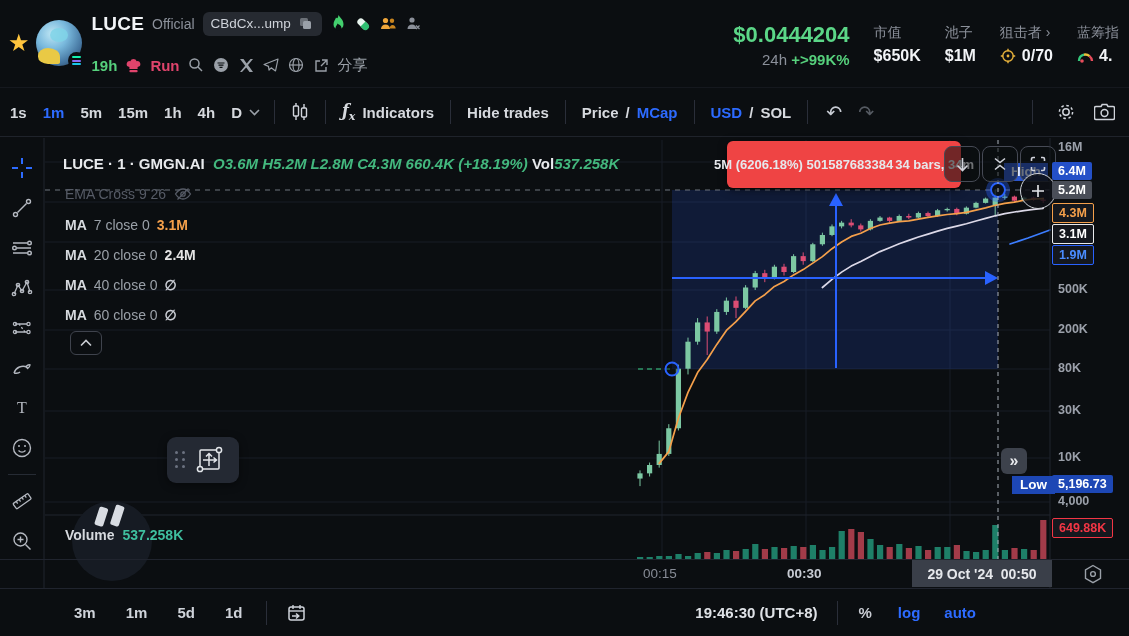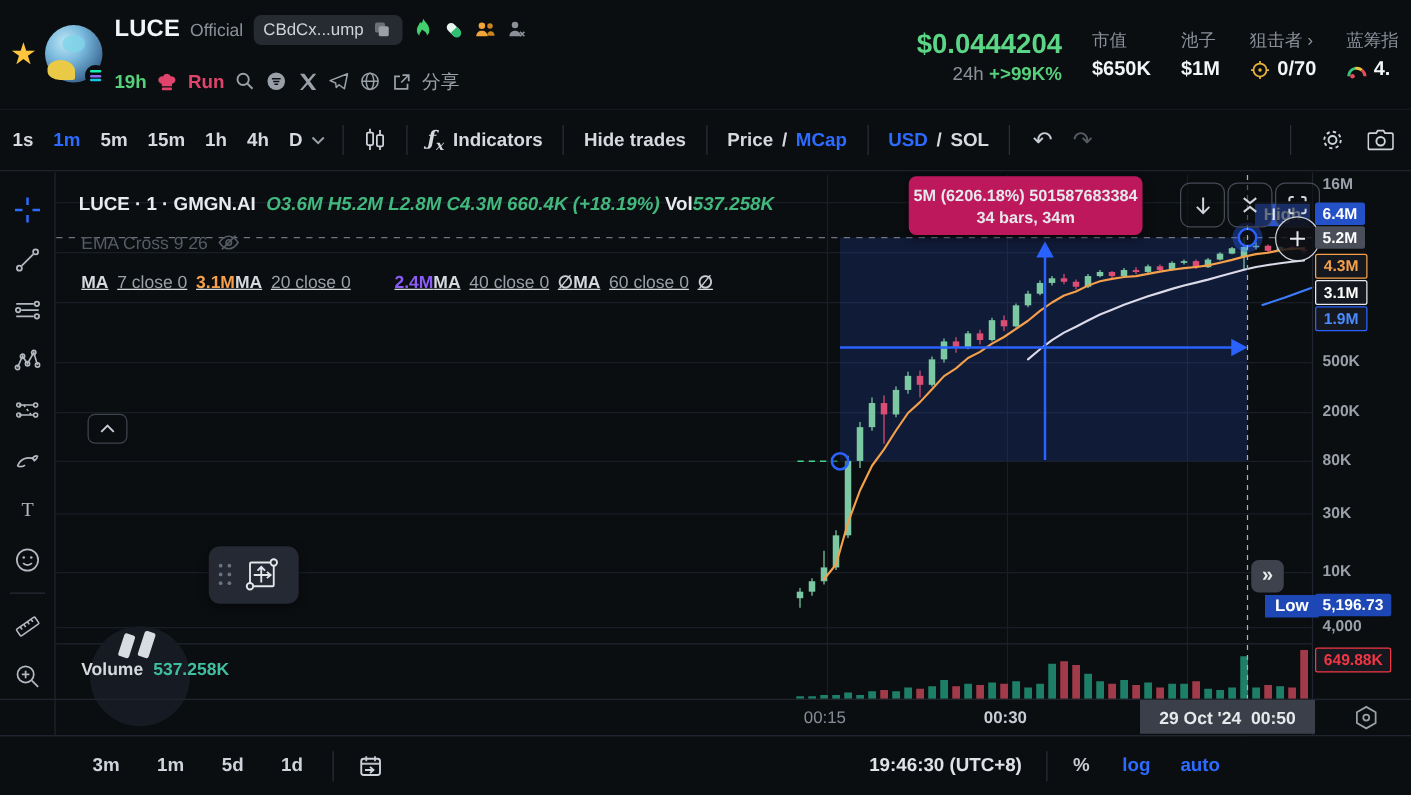--- a/index.html
+++ b/index.html
@@ -60,27 +60,27 @@
   .ltools { position:absolute; left:0; top:138px; width:44px; height:450px; display:flex; flex-direction:column; align-items:center; gap:0; padding-top:10px; }
   .ltool { width:34px; height:40px; display:flex; align-items:center; justify-content:center; cursor:pointer; }
   .ltool-sep { width:28px; height:1px; background:#262b34; margin:6px 0; }
   
   .abs { position:absolute; }
   .legend1 { left:63px; top:155px; font-size:15px; white-space:nowrap; }
   .legend-sym { font-weight:700; color:#e8eaed; }
   .legend-green { color:#43b87e; font-weight:600;font-style:italic; }
   .legend-vol { color:#e8eaed; font-weight:600; }
   .ema-row { left:65px; top:186px; display:flex; align-items:center; gap:8px; color:#565b66; font-size:14px; cursor:pointer; }
-  .ma-rows { left:65px; top:210px; display:flex; flex-direction:row;text-decoration:underline; }
+  .ma-rows { left:65px; top:210px; display:flex; flex-direction:column; }
   .ma-row { height:30px; display:flex; align-items:center; gap:7px; font-size:14px; cursor:pointer; }
   .ma-name { font-weight:700; color:#d6d9de; }
   .ma-params { color:#9aa0a8; }
   .ma-val { font-weight:700; }
   .collapse-btn { left:70px; top:331px; width:32px; height:24px; border:1px solid #3f434d; border-radius:6px; display:flex; align-items:center; justify-content:center; cursor:pointer; }
-  .tooltip { left:727px; top:141px; width:187px; height:47px; background:#be185d; border-radius:6px; box-shadow:0 2px 8px rgba(0,0,0,.5); display:flex; flex-direction:column; align-items:center; justify-content:center; gap:2px; z-index:30; }
+  .tooltip { left:727px; top:141px; width:234px; height:47px; background:#ef4444; border-radius:6px; box-shadow:0 2px 8px rgba(0,0,0,.5); display:flex; align-items:center; justify-content:center; gap:2px; z-index:30; }
   .tooltip div { font-size:13px; color:#e6e8ec; font-weight:600; white-space:pre; }
   .sq-btn { width:36px; height:36px; border:1px solid #464a55; border-radius:8px; background:rgba(11,14,17,.55); display:flex; align-items:center; justify-content:center; color:#d1d4dc; cursor:pointer; z-index:20; }
   .plus-btn { width:36px; height:36px; border:1.6px solid #cfd3da; border-radius:50%; background:rgba(13,16,22,.82); display:flex; align-items:center; justify-content:center; color:#e6e8ec; cursor:pointer; z-index:22; }
   .high-badge { left:1004px; top:163px; background:#2a55cc; color:#dfe8ff; font-size:13.5px; font-weight:700; padding:1px 7px 2px; z-index:10; }
   .low-badge { left:1012px; top:476px; background:#1d47b5; color:#fff; font-size:13.5px; font-weight:700; padding:1px 8px 2px; z-index:10; }
   .expand-btn { left:1001px; top:448px; width:26px; height:26px; background:#3d424c; border-radius:6px; color:#e8eaed; font-size:16px; font-weight:700; display:flex; align-items:center; justify-content:center; cursor:pointer; z-index:10; }
   .float-bar { left:167px; top:437px; width:72px; height:46px; background:#242933; border-radius:9px; box-shadow:0 2px 8px rgba(0,0,0,.45); display:flex; align-items:center; gap:8px; padding:0 8px; z-index:12; cursor:grab; }
   .drag-dots { display:grid; grid-template-columns:repeat(2,4px); grid-auto-rows:4px; gap:3px; }
   .drag-dots i { width:3px; height:3px; border-radius:50%; background:#6b7280; }
   .vol-label { left:65px; top:527px; font-size:14px; white-space:nowrap; z-index:5; }
@@ -598,21 +598,21 @@
 
   <div class="abs ovl ma-rows" id="ma-rows">
       <div class="ma-row">
         <span class="ma-name">MA</span>
         <span class="ma-params">7 close 0</span>
         <span class="ma-val" style="color: rgb(245, 160, 75);">3.1M</span>
       </div>
       <div class="ma-row">
         <span class="ma-name">MA</span>
         <span class="ma-params">20 close 0</span>
-        <span class="ma-val" style="color: #8b5cf6; margin-left: 28px;">2.4M</span>
+        <span class="ma-val" style="color: #e5e5e5;">2.4M</span>
       </div>
       <div class="ma-row">
         <span class="ma-name">MA</span>
         <span class="ma-params">40 close 0</span>
         <span class="ma-val" style="color: rgb(201, 204, 211);">∅</span>
       </div>
       <div class="ma-row">
         <span class="ma-name">MA</span>
         <span class="ma-params">60 close 0</span>
         <span class="ma-val" style="color: rgb(201, 204, 211);">∅</span>

